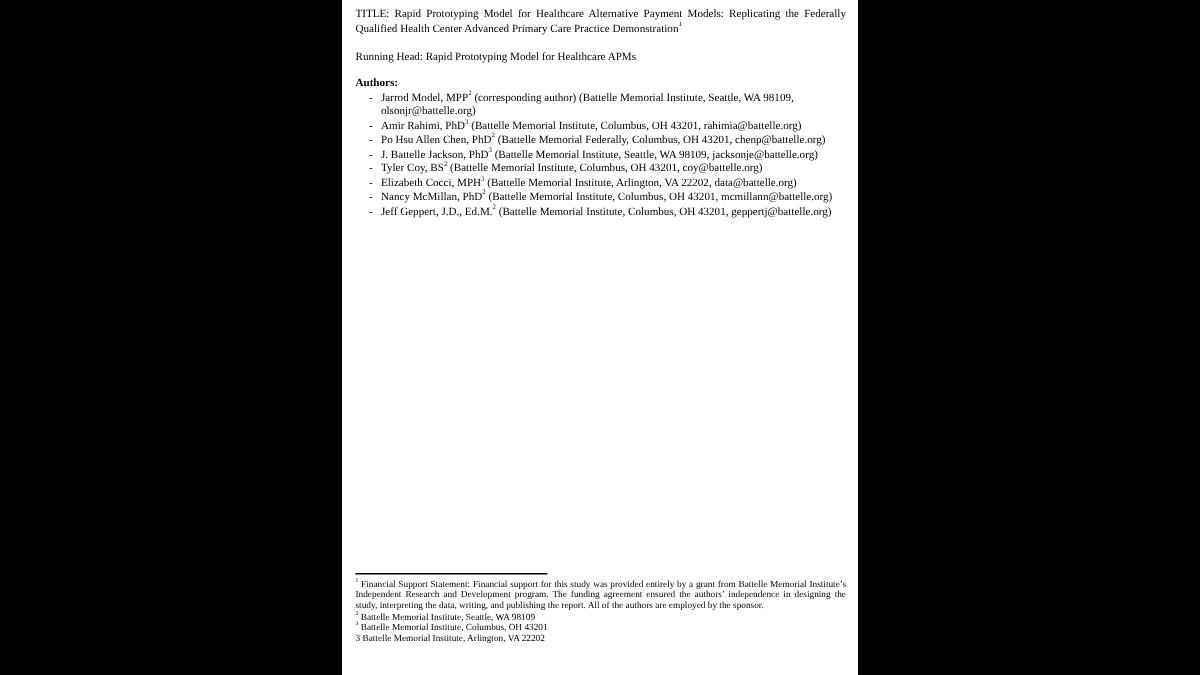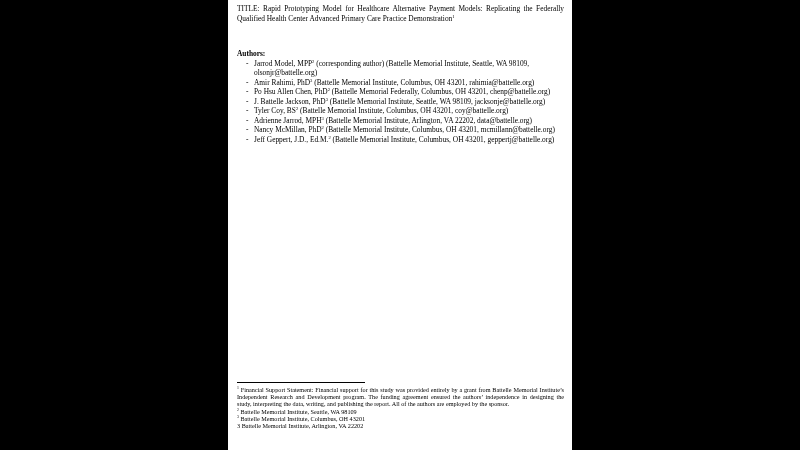--- a/index.html
+++ b/index.html
@@ -17,21 +17,21 @@
     box-shadow: 0 0 6px rgba(0,0,0,0.6);
   }
   .content {
     position: absolute; left: 9px; right: 8px; top: 4px;
     font-size: 7.4px; line-height: 9.5px;
     color: #000000;
   }
   .bold { font-weight: normal; }
   .title { text-align: justify; }
   .running-head { margin-top: 9.5px; }
-  .authors-heading { margin-top: 26px; font-weight: bold; }
+  .authors-heading { margin-top: 8px; font-weight: bold; }
   .author-list { margin-left: 9px; }
   .author-item { display: flex; }
   .author-item .dash { flex: none; width: 8px; }
   .author-item .atext { flex: 1; }
   sup {
     font-size: 0.62em;
     vertical-align: super;
     line-height: 0;
   }
   .footnotes {
@@ -49,20 +49,21 @@
 </head>
 <body>
 
 <div class="stage">
   <div class="page">
 
     <div class="content">
 
       <p class="title"><span class="bold">TITLE:</span><span> Rapid Prototyping Model for Healthcare Alternative Payment Models: Replicating the Federally Qualified Health Center Advanced Primary Care Practice Demonstration</span><sup>1</sup></p>
 
+      <p class="running-head"><span class="bold">Running Head:</span><span> Rapid Prototyping Model for Healthcare APMs</span></p>
 
       <p class="authors-heading">Authors:</p>
 
       <div class="author-list">
 
         <div class="author-item">
           <span class="dash">-</span>
           <span class="atext"><span>Jarrod Model, MPP</span><sup>2</sup><span> (corresponding author) (Battelle Memorial Institute, Seattle, WA 98109, olsonjr@battelle.org)</span></span>
         </div>
 
@@ -81,21 +82,21 @@
           <span class="atext"><span>J. Battelle Jackson, PhD</span><sup>3</sup><span> (Battelle Memorial Institute, Seattle, WA 98109, jacksonje@battelle.org)</span></span>
         </div>
 
         <div class="author-item">
           <span class="dash">-</span>
           <span class="atext"><span>Tyler Coy, BS</span><sup>2</sup><span> (Battelle Memorial Institute, Columbus, OH 43201, coy@battelle.org)</span></span>
         </div>
 
         <div class="author-item">
           <span class="dash">-</span>
-          <span class="atext"><span>Adrienne Jarrod, MPH</span><sup>3</sup><span> (Battelle Memorial Institute, Arlington, VA 22202, data@battelle.org)</span></span>
+          <span class="atext"><span>Elizabeth Cocci, MPH</span><sup>3</sup><span> (Battelle Memorial Institute, Arlington, VA 22202, data@battelle.org)</span></span>
         </div>
 
         <div class="author-item">
           <span class="dash">-</span>
           <span class="atext"><span>Nancy McMillan, PhD</span><sup>2</sup><span> (Battelle Memorial Institute, Columbus, OH 43201, mcmillann@battelle.org)</span></span>
         </div>
 
         <div class="author-item">
           <span class="dash">-</span>
           <span class="atext"><span>Jeff Geppert, J.D., Ed.M.</span><sup>2</sup><span> (Battelle Memorial Institute, Columbus, OH 43201, geppertj@battelle.org)</span></span>

